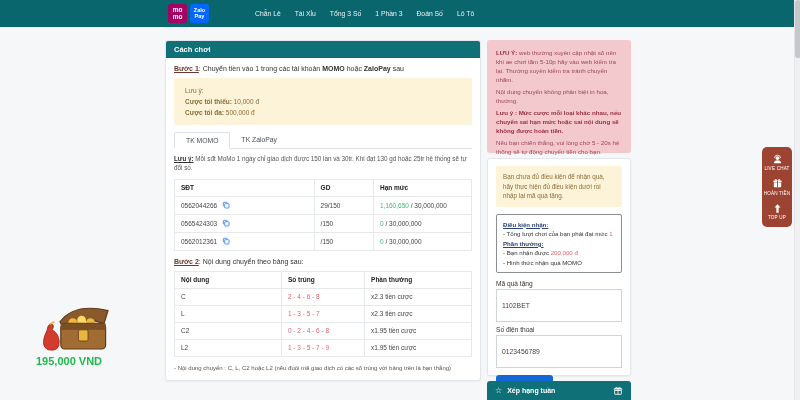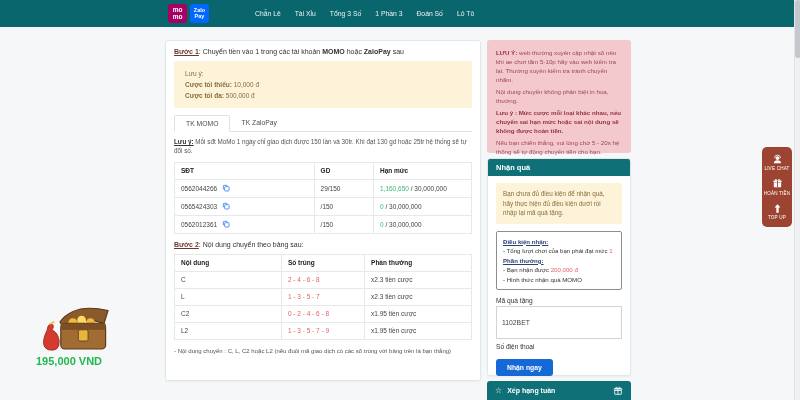--- a/index.html
+++ b/index.html
@@ -96,20 +96,21 @@
     <a>Chẵn Lẻ</a>
     <a>Tài Xỉu</a>
     <a>Tổng 3 Số</a>
     <a>1 Phần 3</a>
     <a>Đoán Số</a>
     <a>Lô Tô</a>
   </div>
 </div>
 
 <div class="card main-card">
+  <div class="card-head">Cách chơi</div>
   <div class="card-body">
     <p class="step-line"><span class="step-label">Bước 1</span><span>: Chuyển tiền vào 1 trong các tài khoản </span><b>MOMO</b><span> hoặc </span><b>ZaloPay</b><span> sau</span></p>
 
     <div class="warn-box">
       <div>Lưu ý:</div>
       <div><b>Cược tối thiểu:</b> <span>10,000 đ</span></div>
       <div><b>Cược tối đa:</b> <span>500,000 đ</span></div>
     </div>
 
     <div class="tabs">
@@ -190,33 +191,33 @@
 </div>
 
 <div class="notice">
   <p><span class="hd">LƯU Ý:</span><span> web thường xuyên cập nhật số nên khi ae chơi tầm 5-10p hãy vào web kiểm tra lại. Thường xuyên kiểm tra tránh chuyển nhầm.</span></p>
   <p>Nội dung chuyển không phân biệt in hoa, thường.</p>
   <p class="strong">Lưu ý : Mức cược mỗi loại khác nhau, nếu chuyển sai hạn mức hoặc sai nội dung sẽ không được hoàn tiền.</p>
   <p>Nếu bạn chiến thắng, vui lòng chờ 5 - 20s hệ thống sẽ tự động chuyển tiền cho bạn.</p>
 </div>
 
 <div class="card gift-card">
-  <div class="card-head">Nhận quà</div>
   <div class="card-body">
     <div class="gift-warn">Bạn chưa đủ điều kiện để nhận quà, hãy thực hiện đủ điều kiện dưới rồi nhập lại mã quà tặng.</div>
     <div class="cond-box">
       <div class="cond-title">Điều kiện nhận:</div>
       <div><span>- Tổng lượt chơi của bạn phải đạt mức </span><span class="red">1</span></div>
       <div class="cond-title">Phần thưởng:</div>
       <div><span>- Bạn nhận được </span><span class="red">200,000 đ</span></div>
       <div>- Hình thức nhận quà MOMO</div>
     </div>
     <div class="form-label">Mã quà tặng</div>
     <input class="input" type="text" value="1102BET" style="">
     <div class="form-label">Số điện thoại</div>
+    <input class="input" type="text" value="0123456789" style="">
     <button class="btn-primary">Nhận ngay</button>
   </div>
 </div>
 
 <div class="rankbar">
   <span class="star">☆</span>
   <span>Xếp hạng tuần</span>
   <span class="gift-ico">
       <svg viewBox="0 0 24 24" width="10" height="10" fill="none" stroke="#fff" stroke-width="2">
         <rect x="4" y="10" width="16" height="10" rx="1"></rect>

